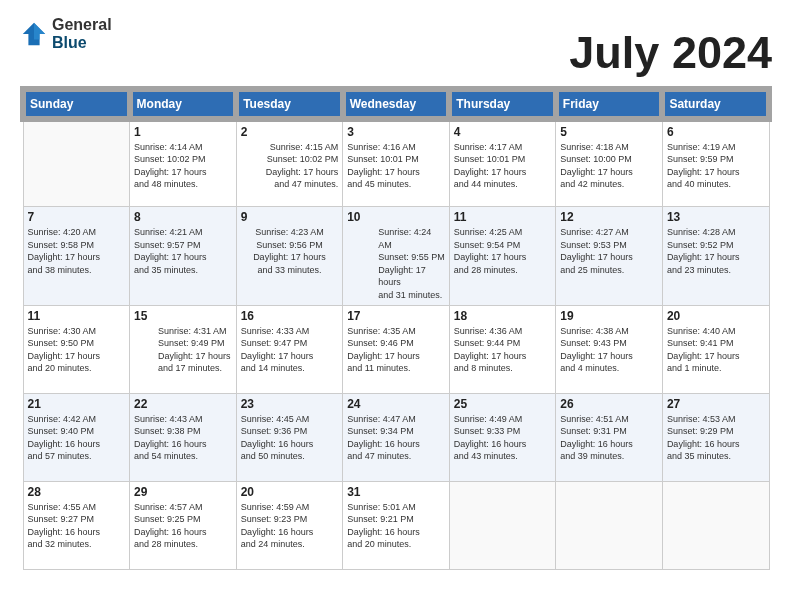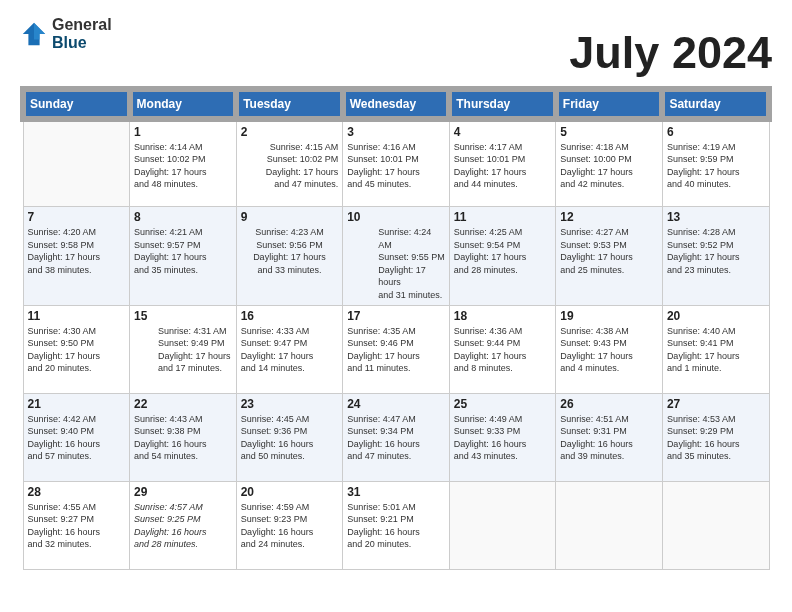--- a/index.html
+++ b/index.html
@@ -342,21 +342,21 @@
         <tr>
           <td>
             <span class="day-number">28</span>
             <div class="day-info" style="white-space: pre-line;">Sunrise: 4:55 AM
 Sunset: 9:27 PM
 Daylight: 16 hours
 and 32 minutes.</div>
           </td>
           <td>
             <span class="day-number">29</span>
-            <div class="day-info" style="white-space: pre-line; font-style: italic;">Sunrise: 4:57 AM
+            <div class="day-info" style="white-space: pre-line;">Sunrise: 4:57 AM
 Sunset: 9:25 PM
 Daylight: 16 hours
 and 28 minutes.</div>
           </td>
           <td>
             <span class="day-number">20</span>
             <div class="day-info" style="white-space: pre-line;">Sunrise: 4:59 AM
 Sunset: 9:23 PM
 Daylight: 16 hours
 and 24 minutes.</div>

